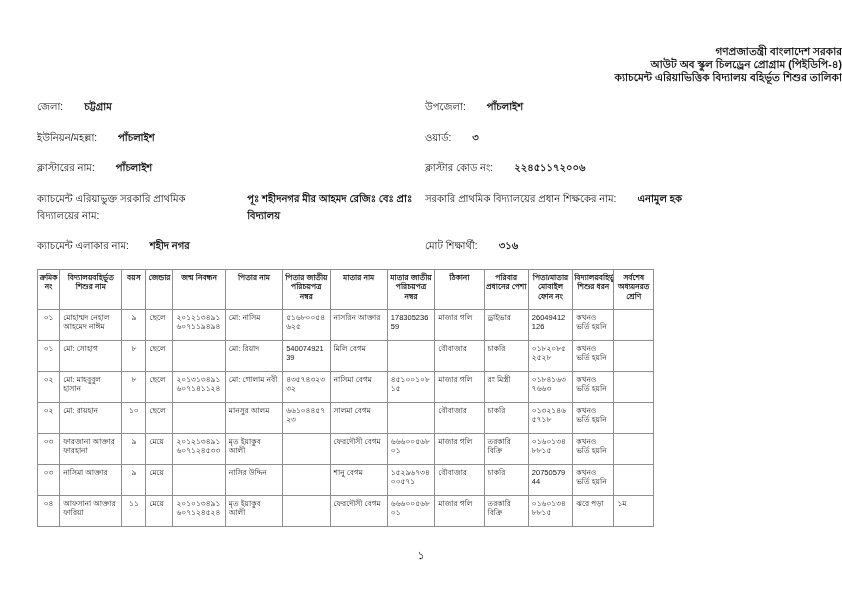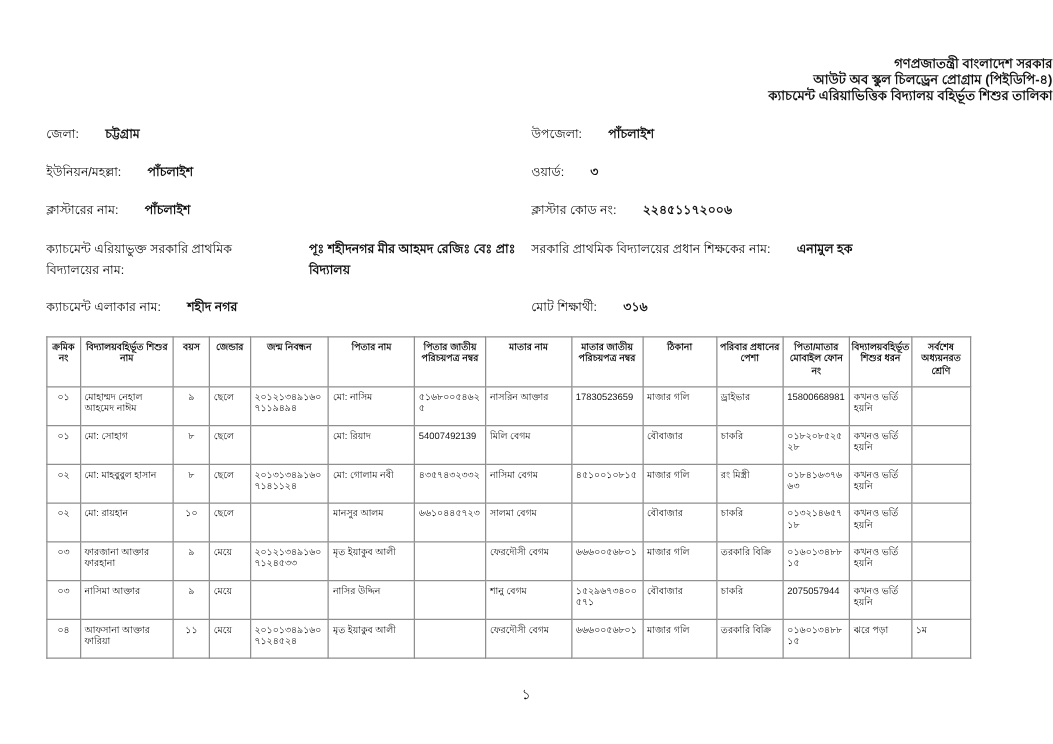--- a/index.html
+++ b/index.html
@@ -27,21 +27,21 @@
   .meta-cell { display: flex; align-items: baseline; }
   .meta-cell.l { width: 388px; flex: 0 0 388px; }
   .meta-cell.r { flex: 1; }
   .meta-label { font-weight: normal; }
   .meta-value { font-weight: bold; margin-left: 21px; }
 
   
   table.roster {
     border-collapse: collapse;
     table-layout: fixed;
-    width: 740px;
+    width: 617px;
     margin-left: 37px;
     margin-top: 2px;
   }
   table.roster th, table.roster td {
     border: 1px solid #8f8f8f;
     font-size: 7.5px;
     overflow: hidden;
   }
   table.roster th {
     font-weight: bold;
@@ -180,21 +180,21 @@
     <td>মোহাম্মদ নেহাল আহমেদ নাঈম</td>
     <td class="c">৯</td>
     <td>ছেলে</td>
     <td class="num">২০১২১৩৪৯১৬০৭১১৯৪৯৪</td>
     <td>মো: নাসিম</td>
     <td class="num">৫১৬৮০০৫৪৬২৫</td>
     <td>নাসরিন আক্তার</td>
     <td class="num">17830523659</td>
     <td>মাজার গলি</td>
     <td>ড্রাইভার</td>
-    <td class="num">15800668981</td>
+    <td class="num">26049412126</td>
     <td>কখনও ভর্তি হয়নি</td>
     <td></td>
   </tr>
         <tr>
     <td class="c">০১</td>
     <td>মো: সোহাগ</td>
     <td class="c">৮</td>
     <td>ছেলে</td>
     <td class="num"></td>
     <td>মো: রিয়াদ</td>

